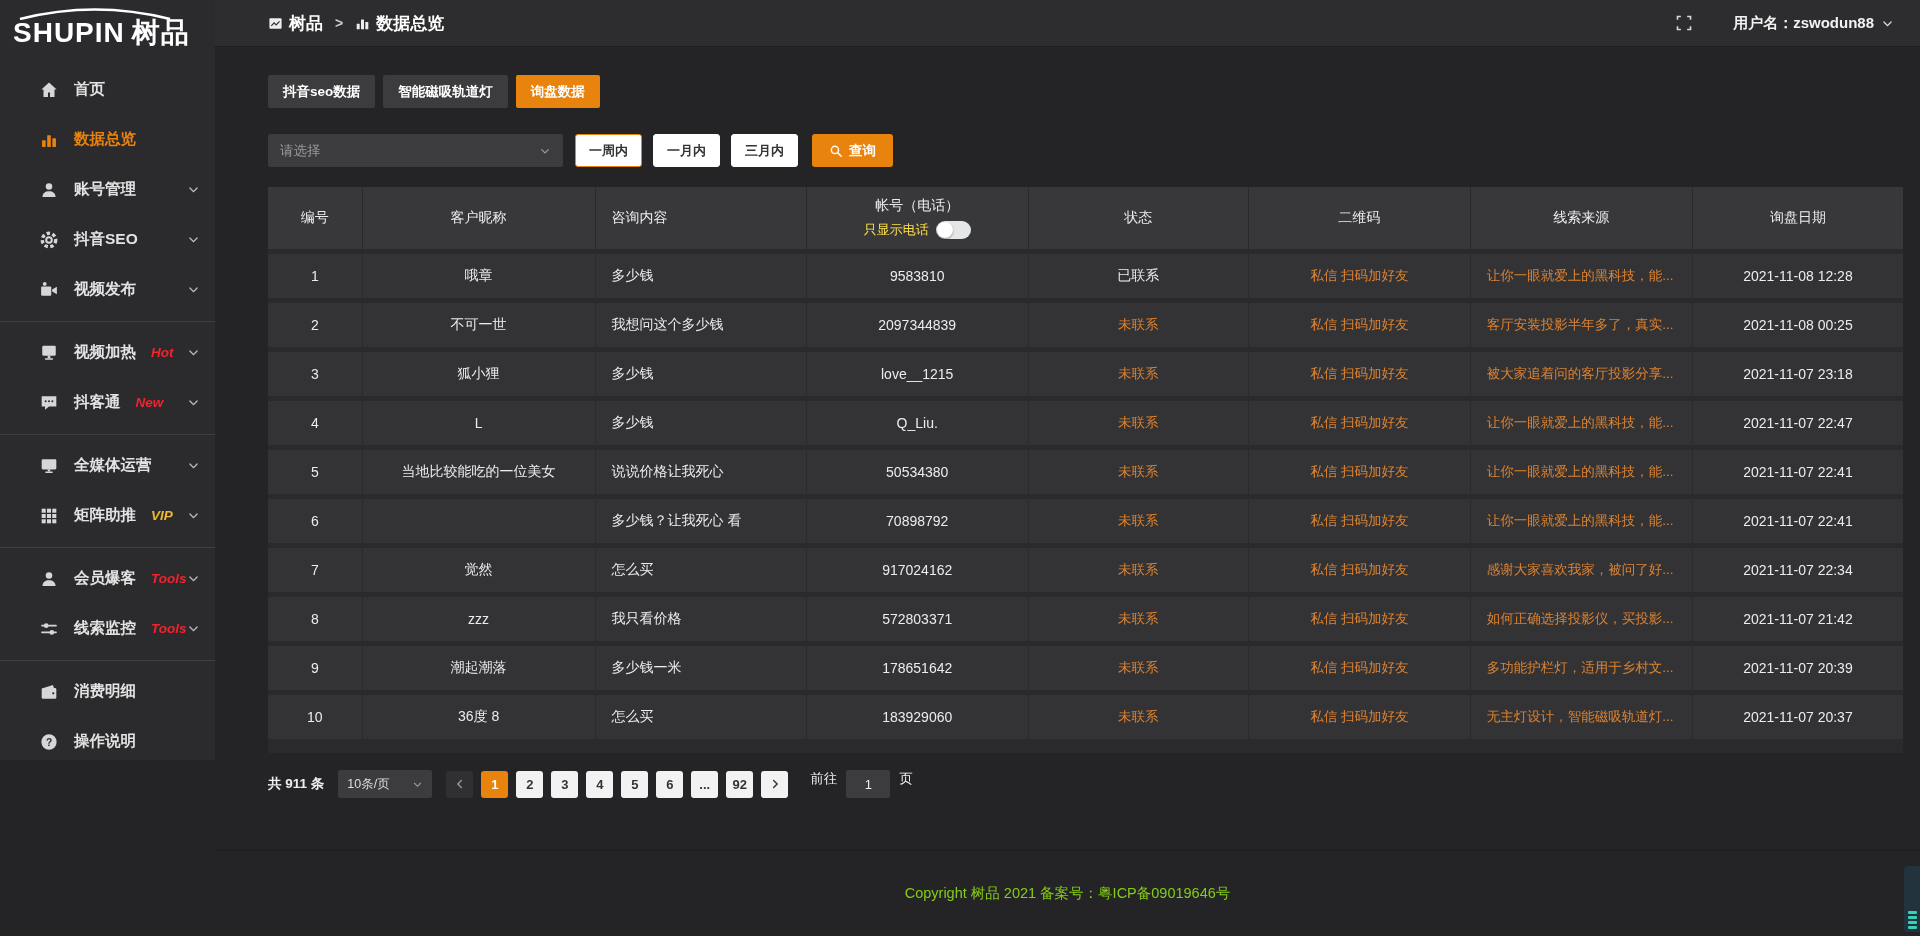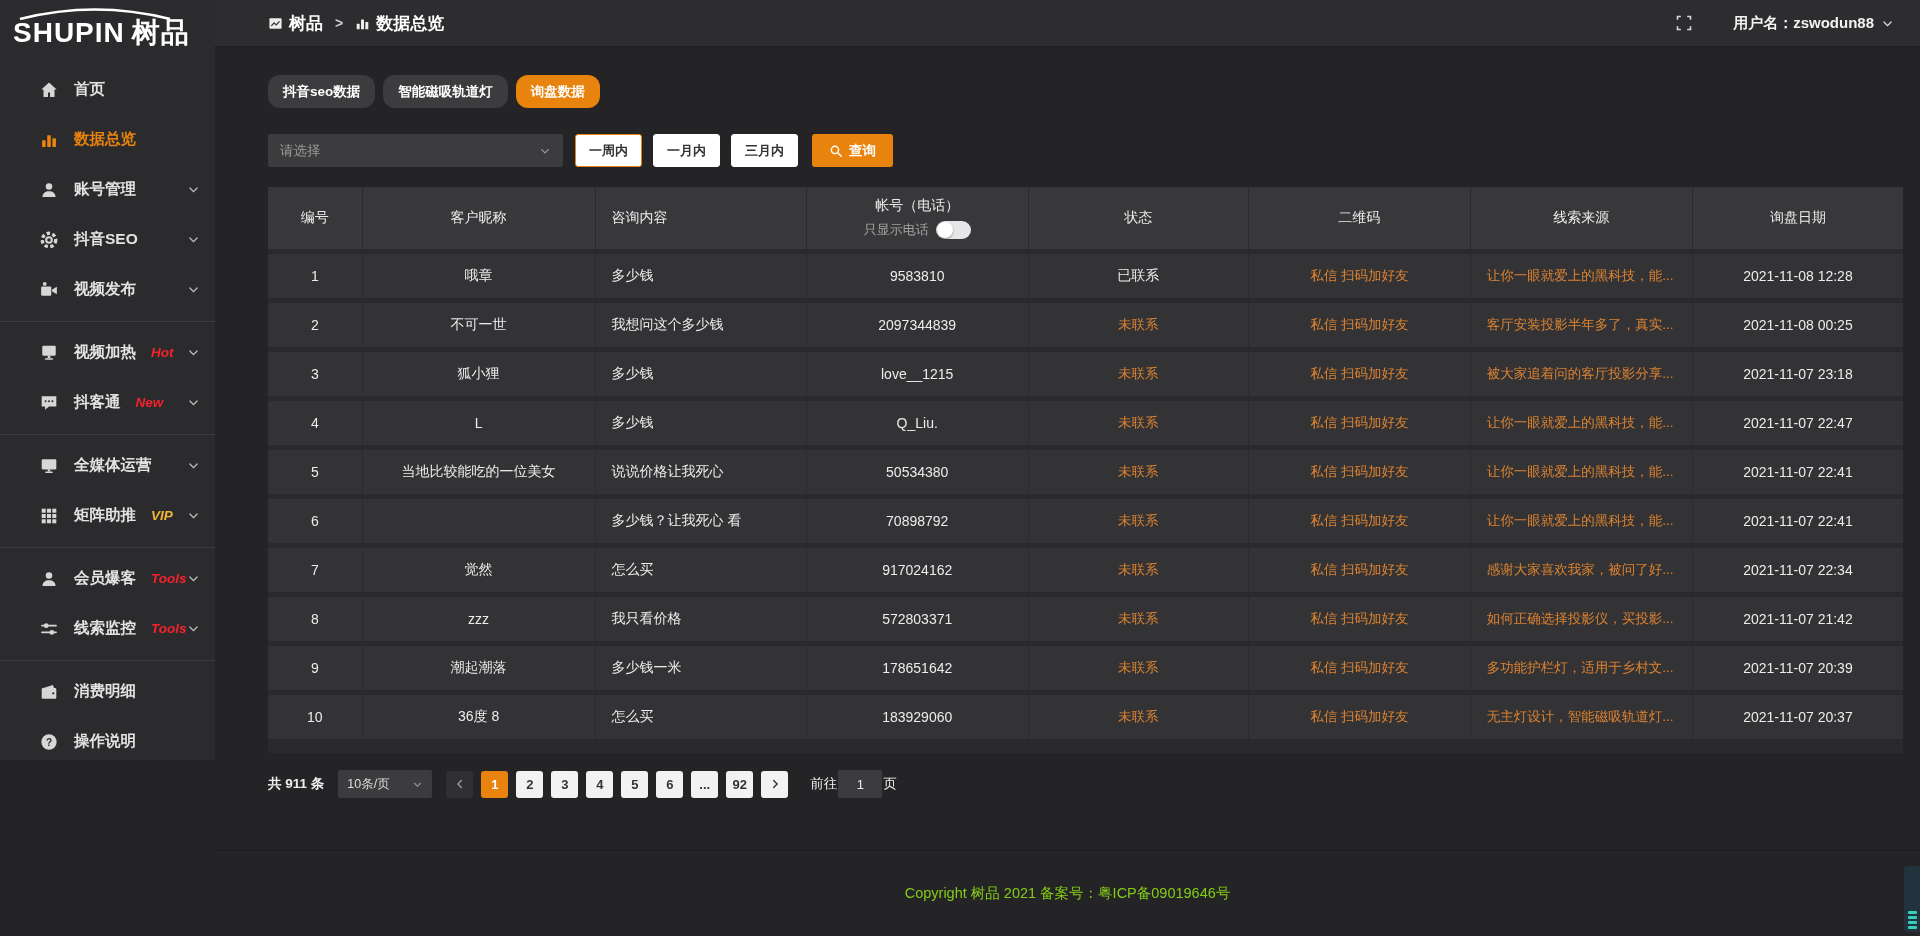--- a/index.html
+++ b/index.html
@@ -30,21 +30,21 @@
 .crumb-sep{color:#cfcfcf;font-size:14px}
 .top-right{display:flex;align-items:center;gap:40px}
 .fs-btn{width:18px;height:18px;cursor:pointer;display:inline-flex}
 .fs-btn svg{width:18px;height:18px}
 .user-box{display:flex;align-items:center;gap:7px;font-size:15px;font-weight:bold;color:#f2f2f2;cursor:pointer}
 .user-box .chev{width:13px;height:13px;color:#ddd;display:inline-flex}
 .user-box .chev svg{width:13px;height:13px}
 
 .content{padding:28px 17px 0 53px}
 .tabs{display:flex;gap:8px;margin-bottom:26px}
-.tab{height:33px;padding:0 15px;display:inline-flex;align-items:center;background:#3c3c3e;color:#fff;font-size:13.5px;font-weight:bold;border:none;border-radius:12px;cursor:pointer}
+.tab{height:33px;padding:0 15px;display:inline-flex;align-items:center;background:#3c3c3e;color:#fff;font-size:13.5px;font-weight:bold;border:none;border-radius:2px;cursor:pointer}
 .tab.active{background:#e8830d}
 .filters{display:flex;align-items:center;margin-bottom:20px}
 .select{width:295px;height:33px;background:#3c3c3e;border-radius:2px;display:flex;align-items:center;justify-content:space-between;padding:0 12px;color:#9a9a9a;font-size:13.5px;cursor:pointer}
 .select .chev{width:12px;height:12px;color:#9a9a9a;display:inline-flex}
 .select .chev svg{width:12px;height:12px}
 .ranges{display:flex;gap:11px;margin-left:12px}
 .range-btn{height:33px;padding:0 13px;background:#fff;border:1px solid #fff;border-radius:3px;font-size:13px;font-weight:bold;color:#333;cursor:pointer}
 .range-btn.active{border-color:#e8830d}
 .btn-search{height:33px;margin-left:14px;padding:0 17px;background:#e8830d;border:none;border-radius:3px;color:#fff;font-size:13.5px;font-weight:bold;display:inline-flex;align-items:center;gap:6px;cursor:pointer}
 .btn-search svg{width:14px;height:14px}
@@ -52,35 +52,35 @@
 .table{background:#2a2a2c;padding-bottom:14px;--cols:94fr 233fr 211fr 222fr 220fr 222fr 222fr 211fr}
 .thead,.trow{display:grid;grid-template-columns:var(--cols);column-gap:1px}
 .trow{margin-top:5px}
 .cell{background:#333336;display:flex;align-items:center;justify-content:center;padding:0 12px;font-size:14px;color:#ececec;overflow:hidden;white-space:nowrap}
 .cell.left{justify-content:flex-start;padding-left:16px}
 .th{height:62px;background:#38383b}
 .td{height:44px}
 .org{color:#dd8330;font-size:13.5px}
 .th-stack{display:flex;flex-direction:column;align-items:center;gap:6px}
 .toggle-row{display:flex;align-items:center;gap:7px}
-.tg-label{font-size:13px;color:#a3a3a3}
+.tg-label{font-size:13px;color:#fde047}
 .toggle{width:35px;height:18px;border-radius:9px;background:#e4e6e8;position:relative;cursor:pointer;display:inline-block;flex:none}
 .knob{position:absolute;left:1px;top:1px;width:16px;height:16px;border-radius:50%;background:#fff;box-shadow:0 1px 2px rgba(0,0,0,.4)}
 
 .pagination{display:flex;align-items:center;margin-top:17px;font-size:13.5px;color:#eee;gap:14px}
 .total{font-weight:bold}
 .psel{width:94px;height:28px;background:#3c3c3e;border-radius:2px;display:flex;align-items:center;justify-content:space-between;padding:0 9px;color:#ddd;font-size:12.5px;cursor:pointer}
 .psel .chev{width:11px;height:11px;color:#9a9a9a;display:inline-flex}
 .psel .chev svg{width:11px;height:11px}
 .pages{display:flex;gap:8px;align-items:center}
 .pg{min-width:27px;height:27px;border:none;border-radius:3px;background:#f2f2f2;color:#333;font-size:13px;font-weight:bold;cursor:pointer;display:inline-flex;align-items:center;justify-content:center;padding:0 4px}
 .pg.dark{background:#303033;color:#999}
 .pg.active{background:#e8830d;color:#fff}
 .pg svg{width:12px;height:12px}
-.goto{display:flex;align-items:center;gap:1px;margin-left:8px}
+.goto{display:flex;align-items:flex-start;gap:9px;margin-left:8px}
 .goto-input{width:44px;height:28px;background:#3c3c3e;border:none;border-radius:2px;color:#eee;text-align:center;font-size:13px;font-family:inherit}
 
 footer{margin-top:auto;border-top:1px solid #1d1d1d;padding:33px 0;text-align:center;font-size:14.5px;color:#84cc16}
 
 .corner-widget{position:absolute;right:0;bottom:4px;width:16px;height:66px;background:#22333d;border-radius:4px 0 0 4px;display:flex;flex-direction:column;justify-content:flex-end;align-items:center;padding:3px 0;gap:2px;cursor:pointer}
 .cw-bar{width:9px;height:3px;background:#35d0ba;border-radius:1px}
 </style>
 </head>
 <body>
 

